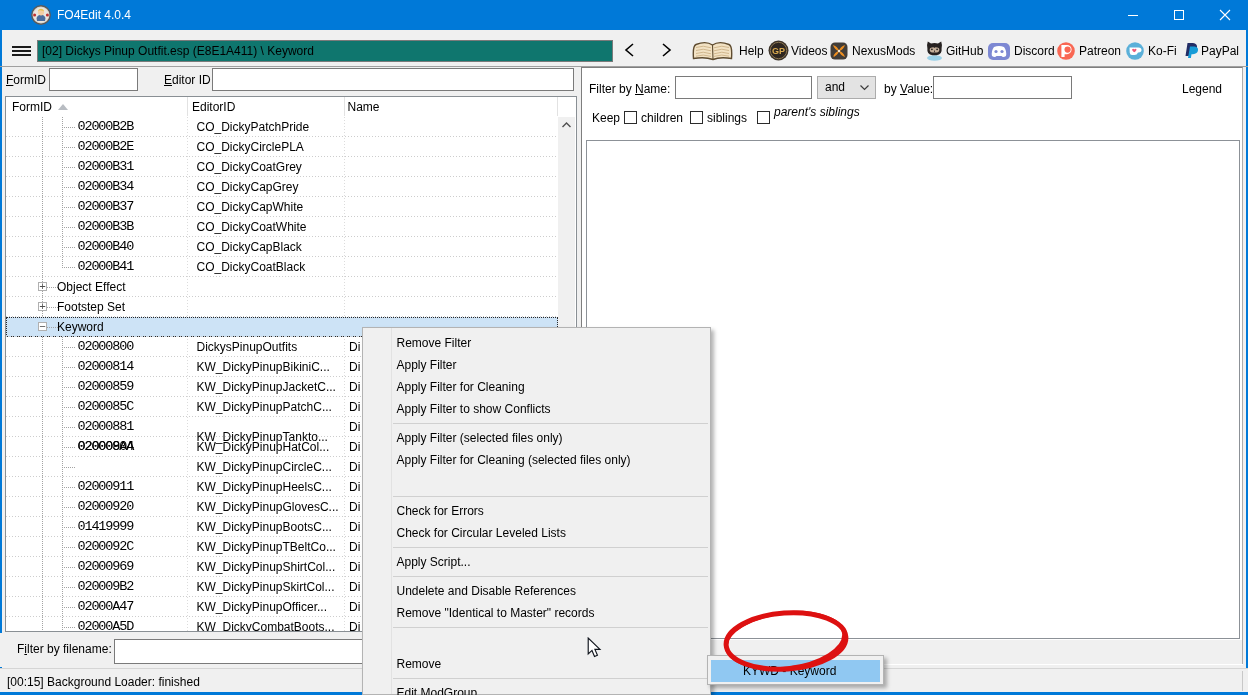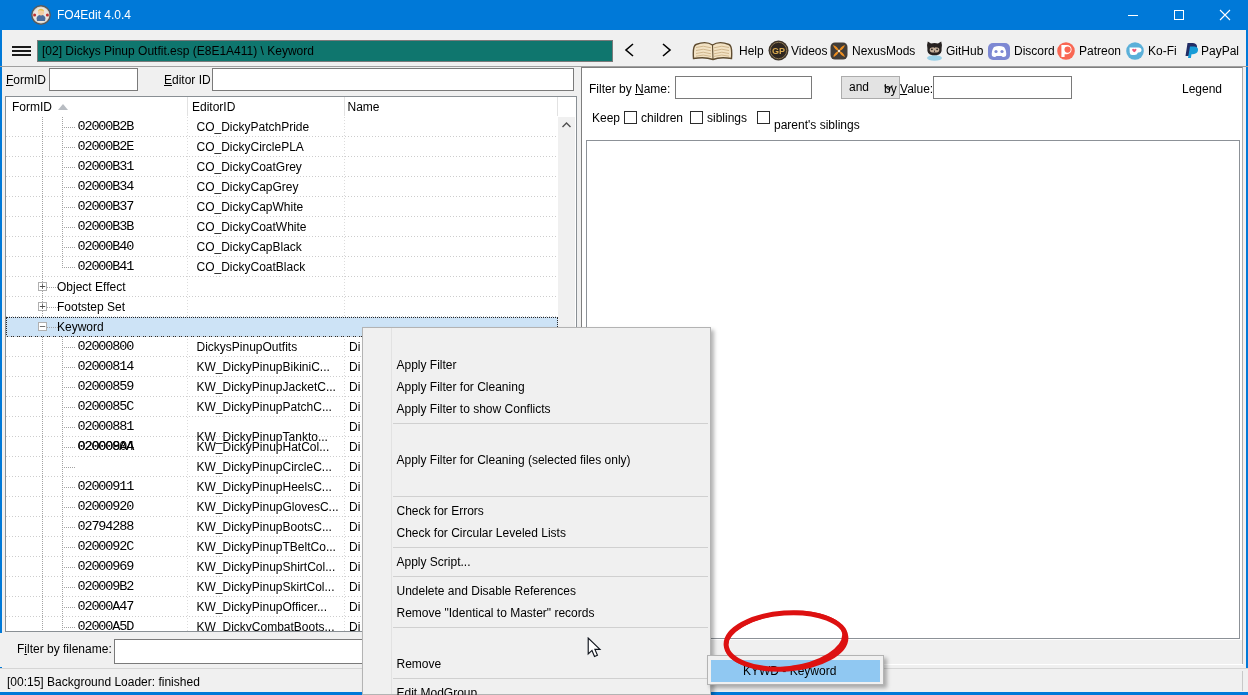--- a/index.html
+++ b/index.html
@@ -51,21 +51,21 @@
 
 #tsb { position:absolute; left:552px; top:20px; width:17px; height:514px; background:#f0f0f0; }
 
 #rpanel { position:absolute; left:581px; top:67px; width:662px; height:597px; background:#fff;
   border-top:1px solid #7e7e7e; border-left:1px solid #7e7e7e; border-right:1px solid #adadad; }
 #rbox { position:absolute; left:586px; top:140px; width:654px; height:499px; background:#fff;
   border:1px solid #8c9197; }
 #rgray { position:absolute; left:582px; top:640px; width:660px; height:24px; background:#f0f0f0; }
 .cb { position:absolute; width:13px; height:13px; border:1.5px solid #2b2b2b; background:#fff; }
 #andcombo { position:absolute; left:817px; top:76px; width:59px; height:23px; background:#e3e3e3;
-  border:1px solid #acacac; line-height:21px; padding-left:7px;margin-left:24px; }
+  border:1px solid #acacac; line-height:21px; padding-left:7px; }
 
 #fbar { position:absolute; left:0; top:633px; width:578px; height:34px; background:#f0f0f0; }
 #sbar { position:absolute; left:0; top:668px; width:1248px; height:24px; background:#f0f0f0;
   border-top:1px solid #d5d5d5; }
 
 #menu { position:absolute; left:362px; top:327px; width:349px; height:368px; background:#f0f0f0;
   border:1px solid #b3b3b3; box-shadow:3px 3px 4px rgba(0,0,0,0.30); }
 #menu .gutter { position:absolute; left:28px; top:0; width:1px; height:100%; background:#e2e2e2; }
 .mi { position:absolute; left:1px; width:345px; height:22px; line-height:22px; padding-left:32.5px;
   font-size:12px; }
@@ -187,21 +187,21 @@
     </svg></div>
 <div class="lbl" style="left:884px;top:82px;">by <u>V</u>alue:</div>
 <div class="inp" style="left:933px;top:76px;width:139px;height:23px;"></div>
 <div class="lbl" style="left:1182px;top:82px;">Legend</div>
 <div class="lbl" style="left:592px;top:111px;">Keep</div>
 <div class="cb" style="left:624px;top:111px;"></div>
 <div class="lbl" style="left:641px;top:111px;">children</div>
 <div class="cb" style="left:690px;top:111px;"></div>
 <div class="lbl" style="left:707px;top:111px;">siblings</div>
 <div class="cb" style="left:757px;top:111px;"></div>
-<div class="lbl" style="left:774px;top:118px;">parent's siblings</div>
+<div class="lbl" style="left:774px;top:105px;font-style:italic;">parent's siblings</div>
 
 <div id="tree">
   <div class="hdr">
     <span style="left:6px;">FormID</span>
     <svg class="abs" style="left:52px;top:7px;" width="10" height="6" viewBox="0 0 10 6">
         <path d="M5,0 L10,6 L0,6 Z" fill="#b8bcc2"></path>
       </svg>
     <span style="left:186px;">EditorID</span>
     <span style="left:341.5px;">Name</span>
     <div class="hdrline" style="left:181px;"></div>
@@ -304,21 +304,21 @@
     <div class="fid" style="top:380px;">02000911</div>
     <div class="eid" style="top:380px;">KW_DickyPinupHeelsC...</div>
     <div class="nm" style="top:380px;">Di</div>
 <div class="rowsep" style="top:419px;"></div>
     <div class="hdot" style="left:56px;top:410px;width:14px;"></div>
     <div class="fid" style="top:400px;">02000920</div>
     <div class="eid" style="top:400px;">KW_DickyPinupGlovesC...</div>
     <div class="nm" style="top:400px;">Di</div>
 <div class="rowsep" style="top:439px;"></div>
     <div class="hdot" style="left:56px;top:430px;width:14px;"></div>
-    <div class="fid" style="top:420px;">02794288</div>
+    <div class="fid" style="top:420px;">01419999</div>
     <div class="eid" style="top:420px;">KW_DickyPinupBootsC...</div>
     <div class="nm" style="top:420px;">Di</div>
 <div class="rowsep" style="top:459px;"></div>
     <div class="hdot" style="left:56px;top:450px;width:14px;"></div>
     <div class="fid" style="top:440px;">0200092C</div>
     <div class="eid" style="top:440px;">KW_DickyPinupTBeltCo...</div>
     <div class="nm" style="top:440px;">Di</div>
 <div class="rowsep" style="top:479px;"></div>
     <div class="hdot" style="left:56px;top:470px;width:14px;"></div>
     <div class="fid" style="top:460px;">02000969</div>
@@ -351,24 +351,26 @@
 <div id="fbar"></div>
 <div class="lbl" style="left:17px;top:642px;">F<u>i</u>lter by filename:</div>
 <div class="inp" style="left:114px;top:639px;width:456px;height:25px;"></div>
 <div id="sbar">
     <div class="lbl" style="left:7px;top:6px;">[00:15] Background Loader: finished</div>
 <div class="abs" style="left:1242px;top:2px;width:1px;height:20px;background:#c8c8c8;"></div>
   </div>
 
 <div id="menu">
   <div class="gutter"></div>
+<div class="mi" style="top:4px;">Remove Filter</div>
 <div class="mi" style="top:26px;">Apply Filter</div>
 <div class="mi" style="top:48px;">Apply Filter for Cleaning</div>
 <div class="mi" style="top:70px;">Apply Filter to show Conflicts</div>
 <div class="msep" style="top:95px;"></div>
+<div class="mi" style="top:99px;">Apply Filter (selected files only)</div>
 <div class="mi" style="top:121px;">Apply Filter for Cleaning (selected files only)</div>
 <div class="msep" style="top:168px;"></div>
 <div class="mi" style="top:172px;">Check for Errors</div>
 <div class="mi" style="top:194px;">Check for Circular Leveled Lists</div>
 <div class="msep" style="top:219px;"></div>
 <div class="mi" style="top:223px;">Apply Script...</div>
 <div class="msep" style="top:248px;"></div>
 <div class="mi" style="top:252px;">Undelete and Disable References</div>
 <div class="mi" style="top:274px;">Remove "Identical to Master" records</div>
 <div class="msep" style="top:299px;"></div>

